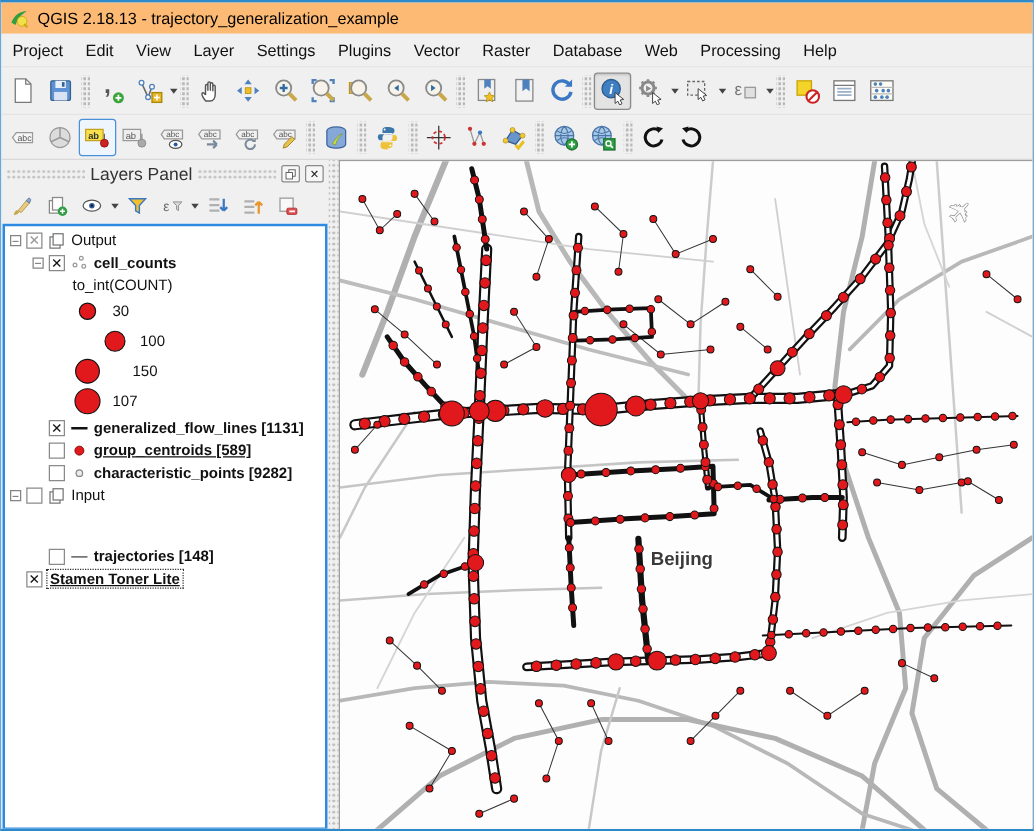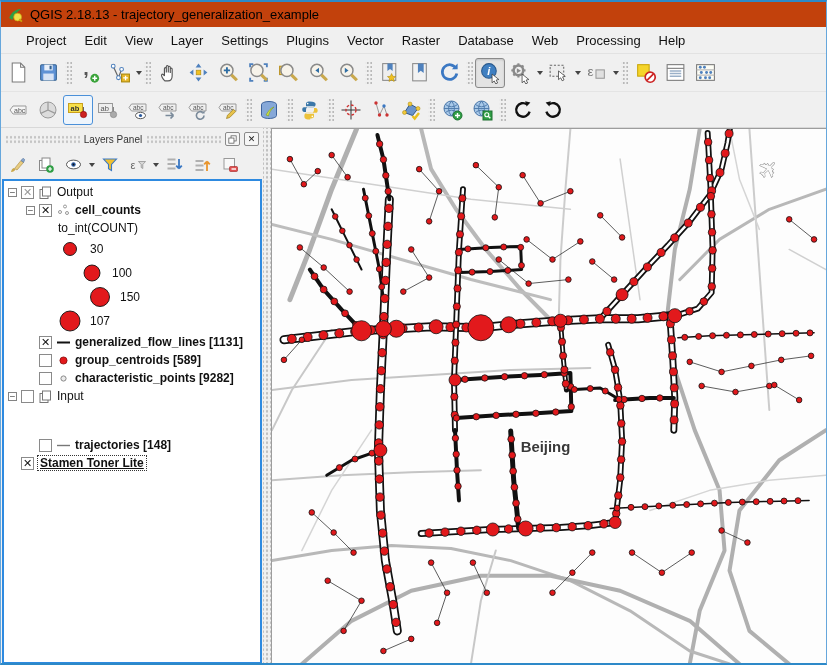--- a/index.html
+++ b/index.html
@@ -3,40 +3,40 @@
 <meta charset="utf-8">
 <style>
   html,body{margin:0;padding:0;background:#444;}
   *{box-sizing:border-box;}
   .window{
     width:827px;height:665px;position:relative;overflow:hidden;
     font-family:"Liberation Sans",sans-serif;background:#f0f0f0;
     border-top:2px solid #2d89c8;border-left:1px solid #66a7dc;
     border-right:1px solid #66a7dc;border-bottom:2px solid #2d89c8;
   }
-  .titlebar{height:25px;background:#c2410c;display:flex;align-items:center;padding:0 6px;gap:6px;}
+  .titlebar{height:25px;background:#fdba74;display:flex;align-items:center;padding:0 6px;gap:6px;}
   .titlebar .title-text{font-size:13px;color:#000;}
-  .menubar{height:27px;background:#f0f0f0;display:flex;align-items:center;padding:0 16px;border-bottom:1px solid #e2e2e2;}
+  .menubar{height:27px;background:#f0f0f0;display:flex;align-items:center;padding:0 0;border-bottom:1px solid #e2e2e2;}
   .menu-item{font-size:13px;color:#111;padding:4px 9px;cursor:default;}
   .toolbar{display:flex;align-items:center;background:#f0f0f0;padding:0 2px;}
   #toolbar1{height:38px;border-bottom:1px solid #e4e4e4;}
   #toolbar2{height:36px;border-bottom:1px solid #d8d8d8;}
   .tb-btn{width:30px;height:30px;border:1px solid transparent;border-radius:3px;background:transparent;
     display:flex;align-items:center;justify-content:center;padding:0;position:relative;flex:0 0 auto;}
   .tb-btn.pressed{background:#e3e3e3;border-color:#8a8a8a;box-shadow:inset 0 1px 2px rgba(0,0,0,.15);}
   .tb-btn.bluebox{border-color:#4a90d9;background:#eef5fc;}
   .tb-sep{width:7px;height:26px;margin:0 2px;flex:0 0 auto;
     background-image:radial-gradient(#b9b9b9 1px, transparent 1.2px);background-size:3.5px 4px;background-position:1px 1px;}
   .caret{width:0;height:0;border-left:3.5px solid transparent;border-right:3.5px solid transparent;border-top:4px solid #444;margin-left:2px;flex:0 0 auto;}
   .tb-wrap{display:flex;align-items:center;flex:0 0 auto;}
   .content{display:flex;height:536px;}
   .panel{width:262px;background:#f0f0f0;display:flex;flex-direction:column;flex:0 0 auto;}
   .panel-header{height:22px;display:flex;align-items:center;padding:2px 4px;gap:4px;}
   .panel-header .grip{flex:1;height:9px;background-image:radial-gradient(#c2c2c2 0.9px, transparent 1.1px);background-size:4px 4.5px;}
-  .panel-title{font-size:10px;color:#333;}
+  .panel-title{font-size:14px;color:#333;}
   .ph-btn{width:15px;height:14px;border:1px solid #8a8a8a;background:#f6f6f6;border-radius:2px;
     display:flex;align-items:center;justify-content:center;font-size:9px;color:#222;padding:0;}
   .panel-toolbar{height:29px;display:flex;align-items:center;padding:0 4px;gap:2px;}
   .pt-btn{width:26px;height:24px;border:none;background:transparent;display:flex;align-items:center;justify-content:center;padding:0;}
   .tree{flex:1;background:#fff;border:2px solid #2e8ae0;margin:0 1px 0 1px;overflow:hidden;padding-top:2px;}
   .trow{display:flex;align-items:center;height:18px;font-size:12px;color:#111;}
   .trow.legendrow{height:24px;}
   .exp{width:9px;height:9px;border:1px solid #848484;background:#fff;font:8px/7px "DejaVu Sans Mono",monospace;
     text-align:center;color:#333;flex:0 0 auto;margin-right:4px;}
   .cb{width:13px;height:13px;border:1px solid #8a8a8a;background:#fff;flex:0 0 auto;margin-right:4px;
@@ -587,21 +587,21 @@
             <span class="tlabel">30</span>
           </div>
           <div class="trow legendrow" style="padding-left: 76px;">
             <span class="sym" style="margin-right: 8px;">
               <svg viewBox="0 0 24 24" width="24" height="24">
                 <circle cx="12" cy="12" r="8" fill="#e2191c" stroke="#111" stroke-width="0.9"></circle>
               </svg>
             </span>
             <span class="tlabel">100</span>
           </div>
-          <div class="trow legendrow" style="padding-left: 84px;">
+          <div class="trow legendrow" style="padding-left: 54px; gap: 16px;">
             <span class="sym" style="margin-right: 8px;">
               <svg viewBox="0 0 24 24" width="24" height="24">
                 <circle cx="12" cy="12" r="9.5" fill="#e2191c" stroke="#111" stroke-width="0.9"></circle>
               </svg>
             </span>
             <span class="tlabel">150</span>
           </div>
           <div class="trow legendrow" style="padding-left: 54px;">
             <span class="sym" style="margin-right: 8px;">
               <svg viewBox="0 0 24 24" width="24" height="24">
@@ -613,21 +613,21 @@
           <div class="trow" style="padding-left: 22px;">
             <span style="width: 13px; flex: 0 0 auto;"></span>
             <span class="cb on">✕</span>
             <span class="sym">
               <svg viewBox="0 0 15 15" width="15" height="15">
                 <line x1="1" y1="7.5" x2="14" y2="7.5" stroke="#111" stroke-width="2"></line>
               </svg>
             </span>
             <span class="tlabel bold">generalized_flow_lines [1131]</span>
           </div>
-          <div class="trow" style="padding-left: 22px;">
+          <div class="trow" style="padding-left: 22px; text-decoration: underline;">
             <span style="width: 13px; flex: 0 0 auto;"></span>
             <span class="cb off"></span>
             <span class="sym">
               <svg viewBox="0 0 15 15" width="15" height="15">
                 <circle cx="7.5" cy="7.5" r="3.6" fill="#e2191c" stroke="#7a0000" stroke-width=".7"></circle>
               </svg>
             </span>
             <span class="tlabel bold">group_centroids [589]</span>
           </div>
           <div class="trow" style="padding-left: 22px;">

